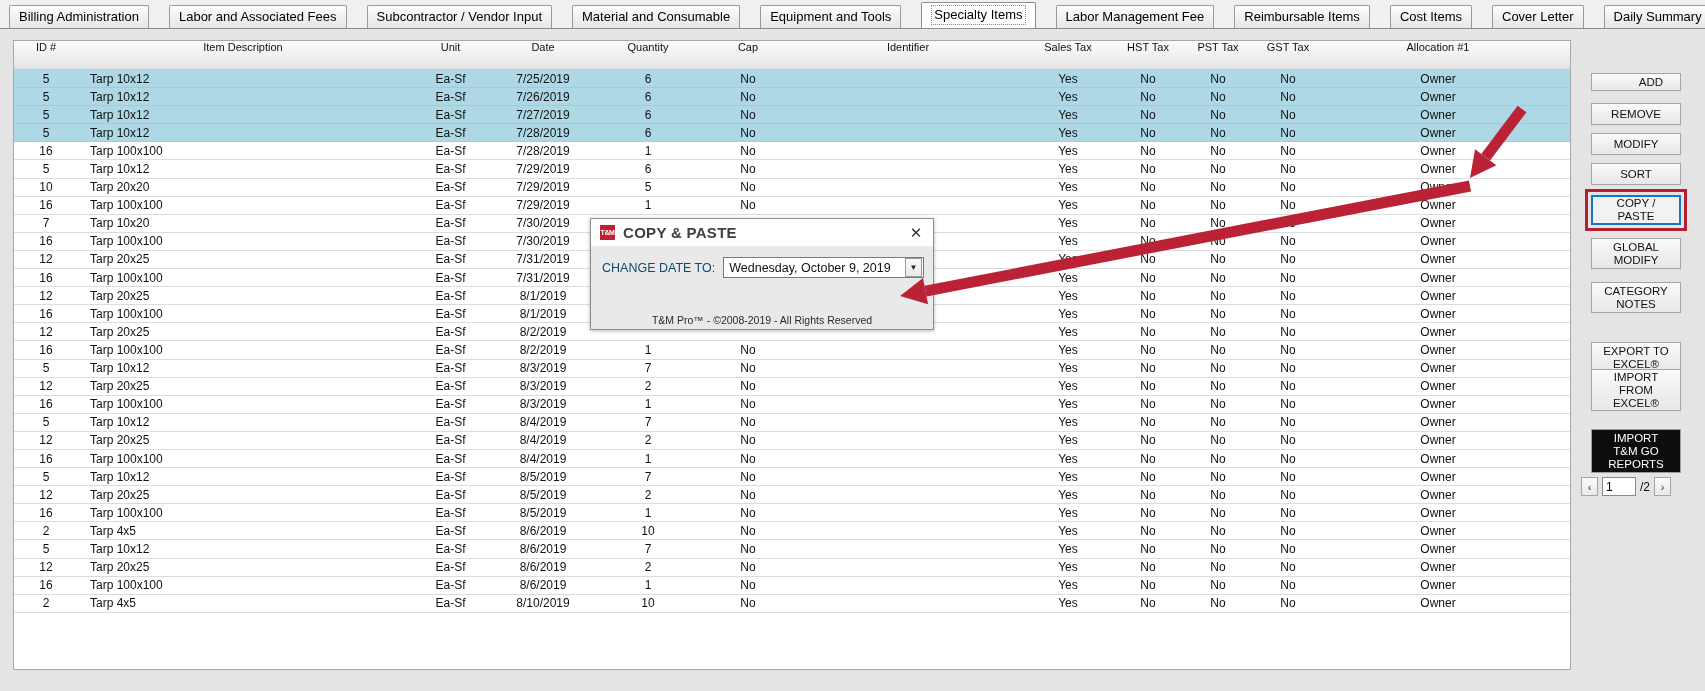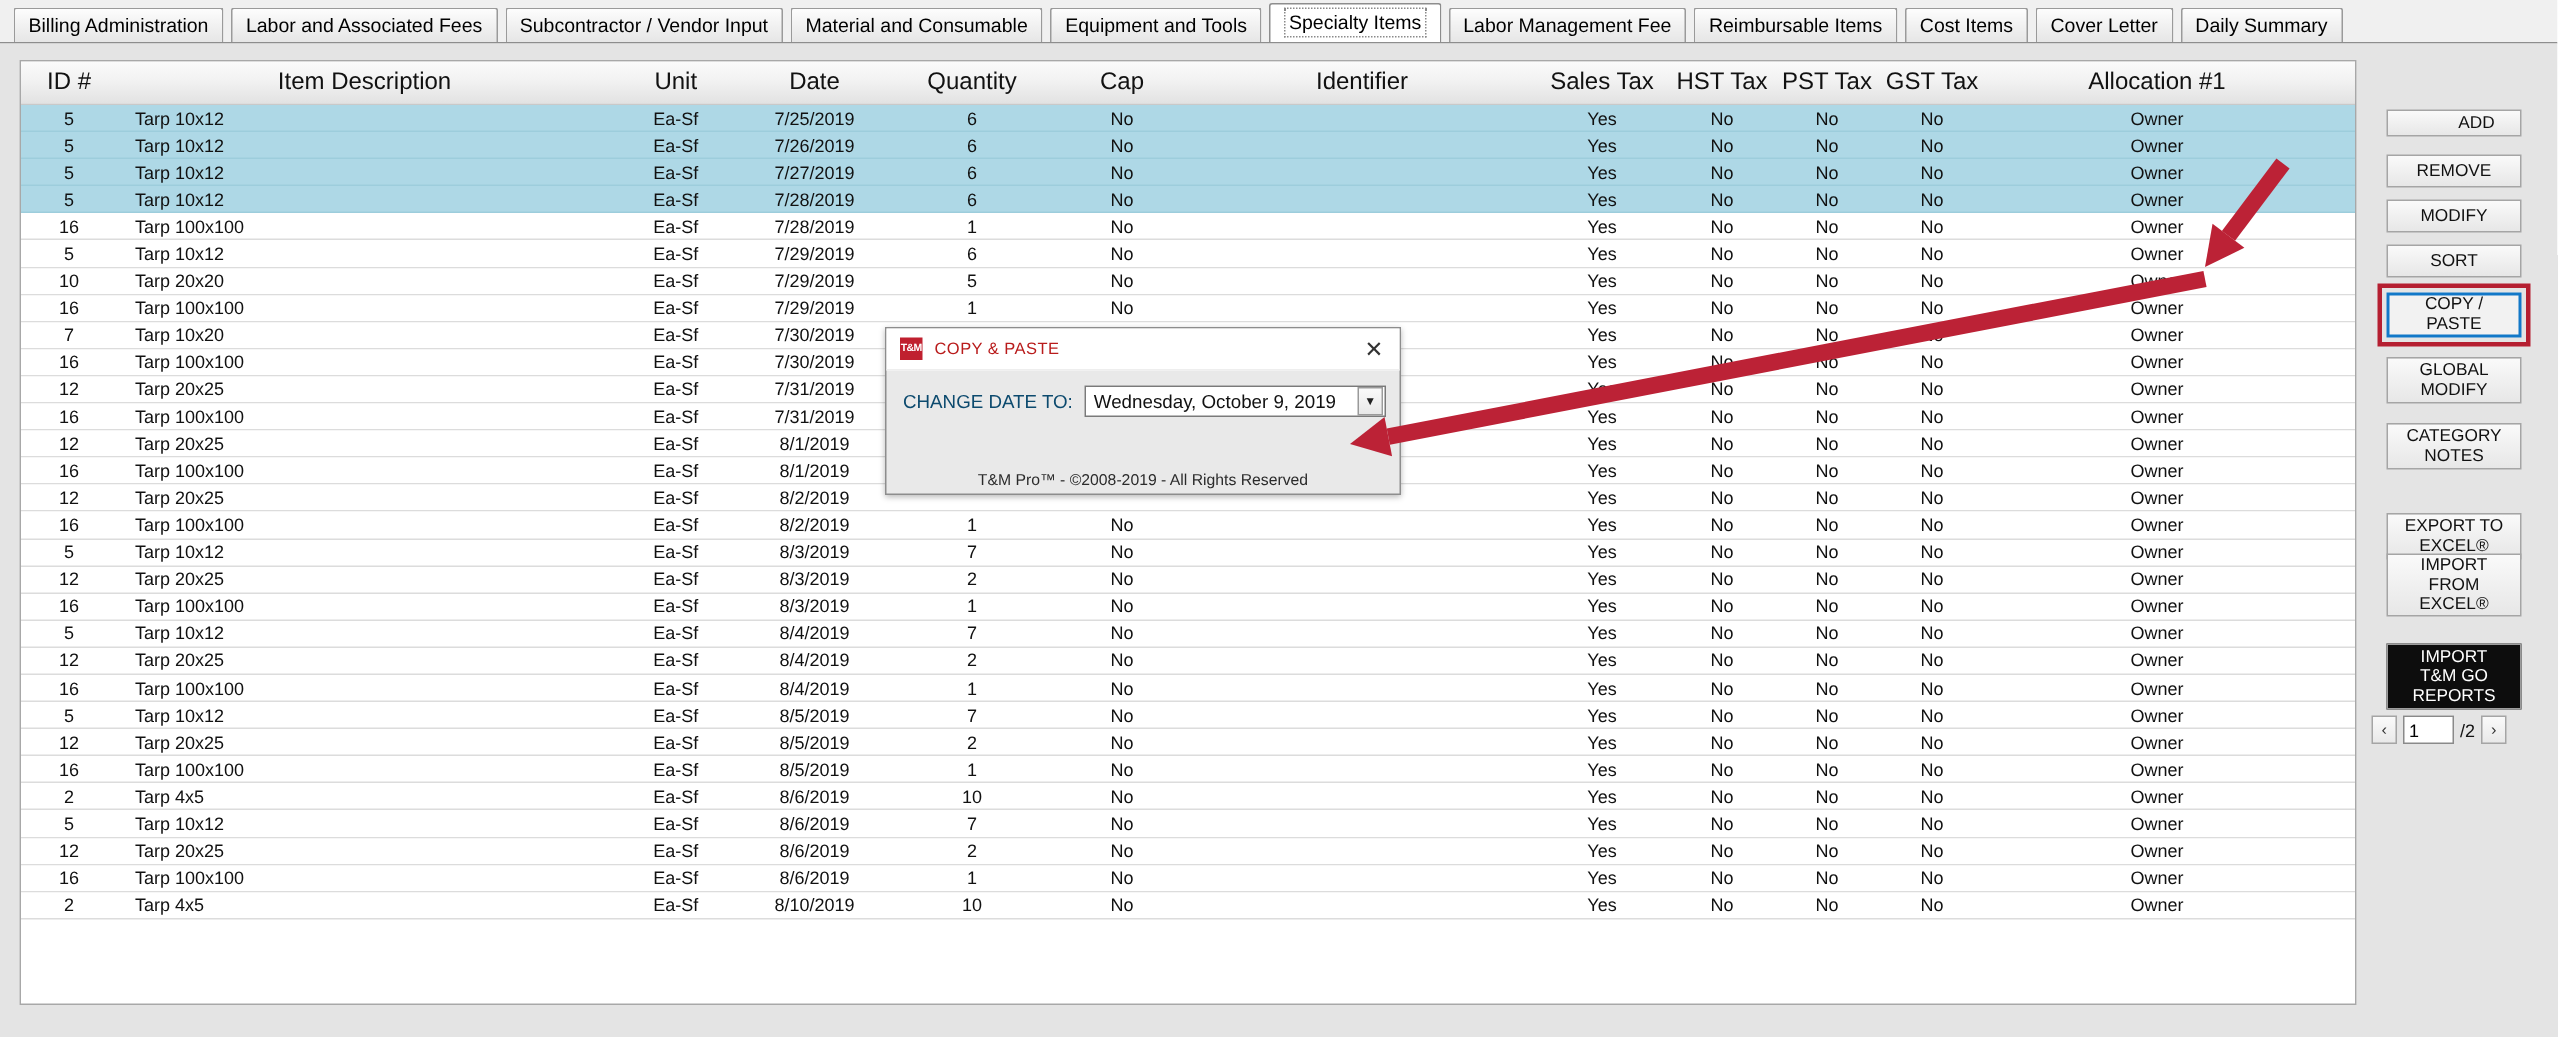--- a/index.html
+++ b/index.html
@@ -21,21 +21,21 @@
   
   .tabstrip {
     position: absolute;
     left: 0; top: 0;
     width: 1705px; height: 29px;
     background: #f0f0f0;
     border-bottom: 1px solid #8d8d8d;
     display: flex;
     align-items: flex-end;
     padding-left: 9px;
-    gap: 5px;
+    gap: 20px;
   }
   .tab {
     height: 23px;
     line-height: 21px;
     padding: 0 9px;
     font-size: 13px;
     color: #000;
     background: linear-gradient(to bottom,#fdfdfd 0%,#f1f1f1 50%,#e6e6e6 100%);
     border: 1px solid #9a9a9a;
     border-bottom: none;
@@ -75,22 +75,22 @@
     border: 1px solid #a8a8a8;
     overflow: hidden;
   }
 
   
   .grid-header {
     display: flex;
     height: 29px;
     background: linear-gradient(to bottom,#fbfbfb 0%,#f2f2f2 45%,#e2e2e2 100%);
     border-bottom: 1px solid #c9c9c9;
-    align-items: center;
-    font-size: 16px;
+    align-items: flex-start;
+    font-size: 11px;
     color: #111;
   }
   .grid-header .cell { overflow: hidden; white-space: nowrap; }
 
   .grid-body { position: relative; }
   .row {
     display: flex;
     height: 18.1px;
     align-items: center;
     font-size: 12px;
@@ -205,24 +205,25 @@
     width: 15px; height: 15px;
     background: #c0202f;
     color: #fff;
     font-size: 7px;
     font-weight: bold;
     display: flex; align-items: center; justify-content: center;
     letter-spacing: -0.4px;
     margin-right: 8px;
   }
   .modal-title-text {
-    font-size: 11px;
-    color: #b91c1c;
+    font-size: 15px;
+    color: #404040;
     letter-spacing: .3px;
     flex: 1;
+    font-weight: bold;
   }
   .modal-close {
     width: 22px; height: 20px;
     display: flex; align-items: center; justify-content: center;
     font-size: 15px; color: #333; cursor: pointer;
   }
   .modal-body { position: relative; height: 83px; }
   .mrow {
     position: absolute;
     left: 11px; top: 10px;

